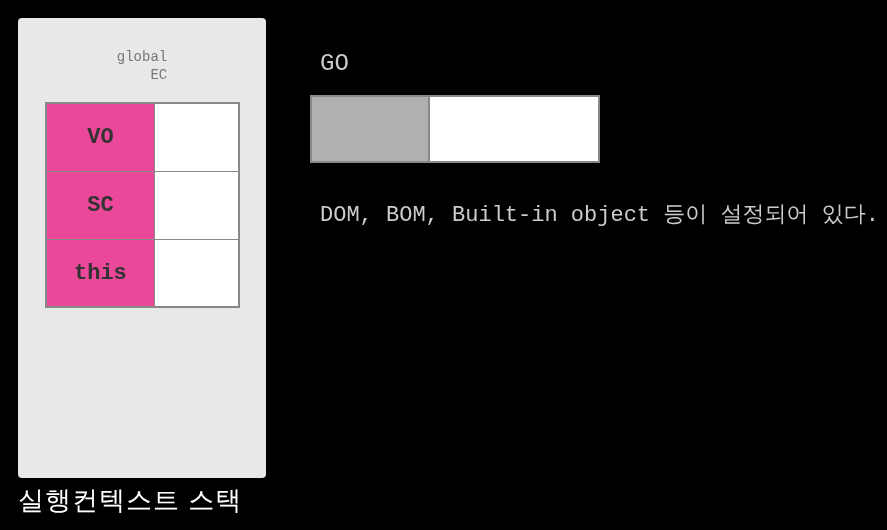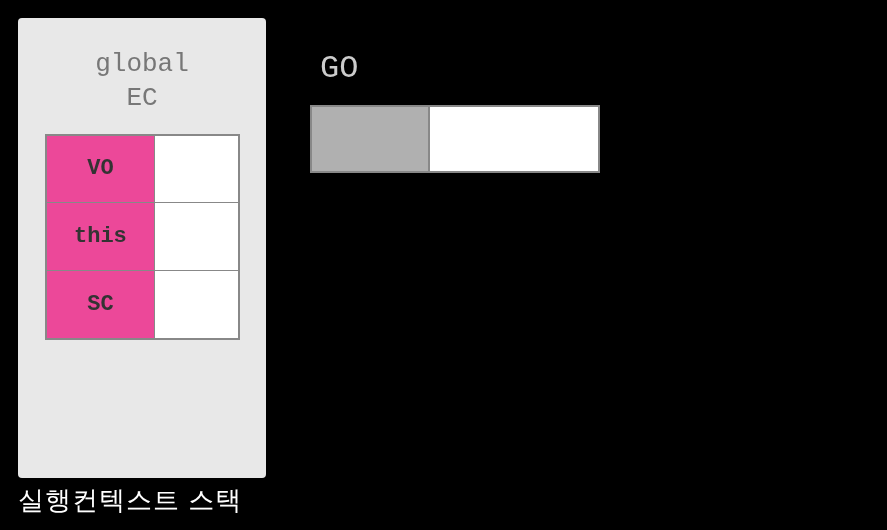--- a/index.html
+++ b/index.html
@@ -21,23 +21,23 @@
       height: 460px;
       background: #e8e8e8;
       border-radius: 4px;
       display: flex;
       flex-direction: column;
       align-items: center;
       padding-top: 30px;
     }
 
     .global-ec-label {
-      font-size: 26px;
+      font-size: 14px;
       color: #777;
-      text-align: center;
+      text-align: right;
       line-height: 1.3;
       margin-bottom: 18px;
       font-family: 'Courier New', monospace;
     }
 
     .ec-table {
       width: 195px;
       border: 2px solid #888;
       border-collapse: collapse;
     }
@@ -75,21 +75,21 @@
     }
 
     .right-panel {
       position: absolute;
       left: 310px;
       top: 50px;
       width: 540px;
     }
 
     .go-label {
-      font-size: 32px;
+      font-size: 24px;
       color: #ccc;
       font-family: 'Courier New', monospace;
       margin-bottom: 18px;
       margin-left: 10px;
     }
 
     .go-box {
       display: flex;
       flex-direction: row;
       margin-bottom: 36px;
@@ -126,32 +126,33 @@
     <span>global</span><br>
     <span>EC</span>
   </div>
   <table class="ec-table">
     <tbody>
         <tr>
       <td class="label-cell">VO</td>
       <td class="value-cell"></td>
     </tr>
     <tr>
-      <td class="label-cell">this</td>
+      <td class="label-cell">SC</td>
       <td class="value-cell"></td>
     </tr>
     <tr>
-      <td class="label-cell">SC</td>
+      <td class="label-cell">this</td>
       <td class="value-cell"></td>
     </tr>
   </tbody>
     </table>
 </div>
 
 <div class="bottom-label">실행컨텍스트 스택</div>
 
 <div class="right-panel">
   <div class="go-label">GO</div>
   <div class="go-box">
     <div class="go-cell-gray"></div>
     <div class="go-cell-white"></div>
   </div>
+  <div class="description-text">DOM, BOM, Built-in object 등이 설정되어 있다.</div>
 </div>
 
 </body></html>

